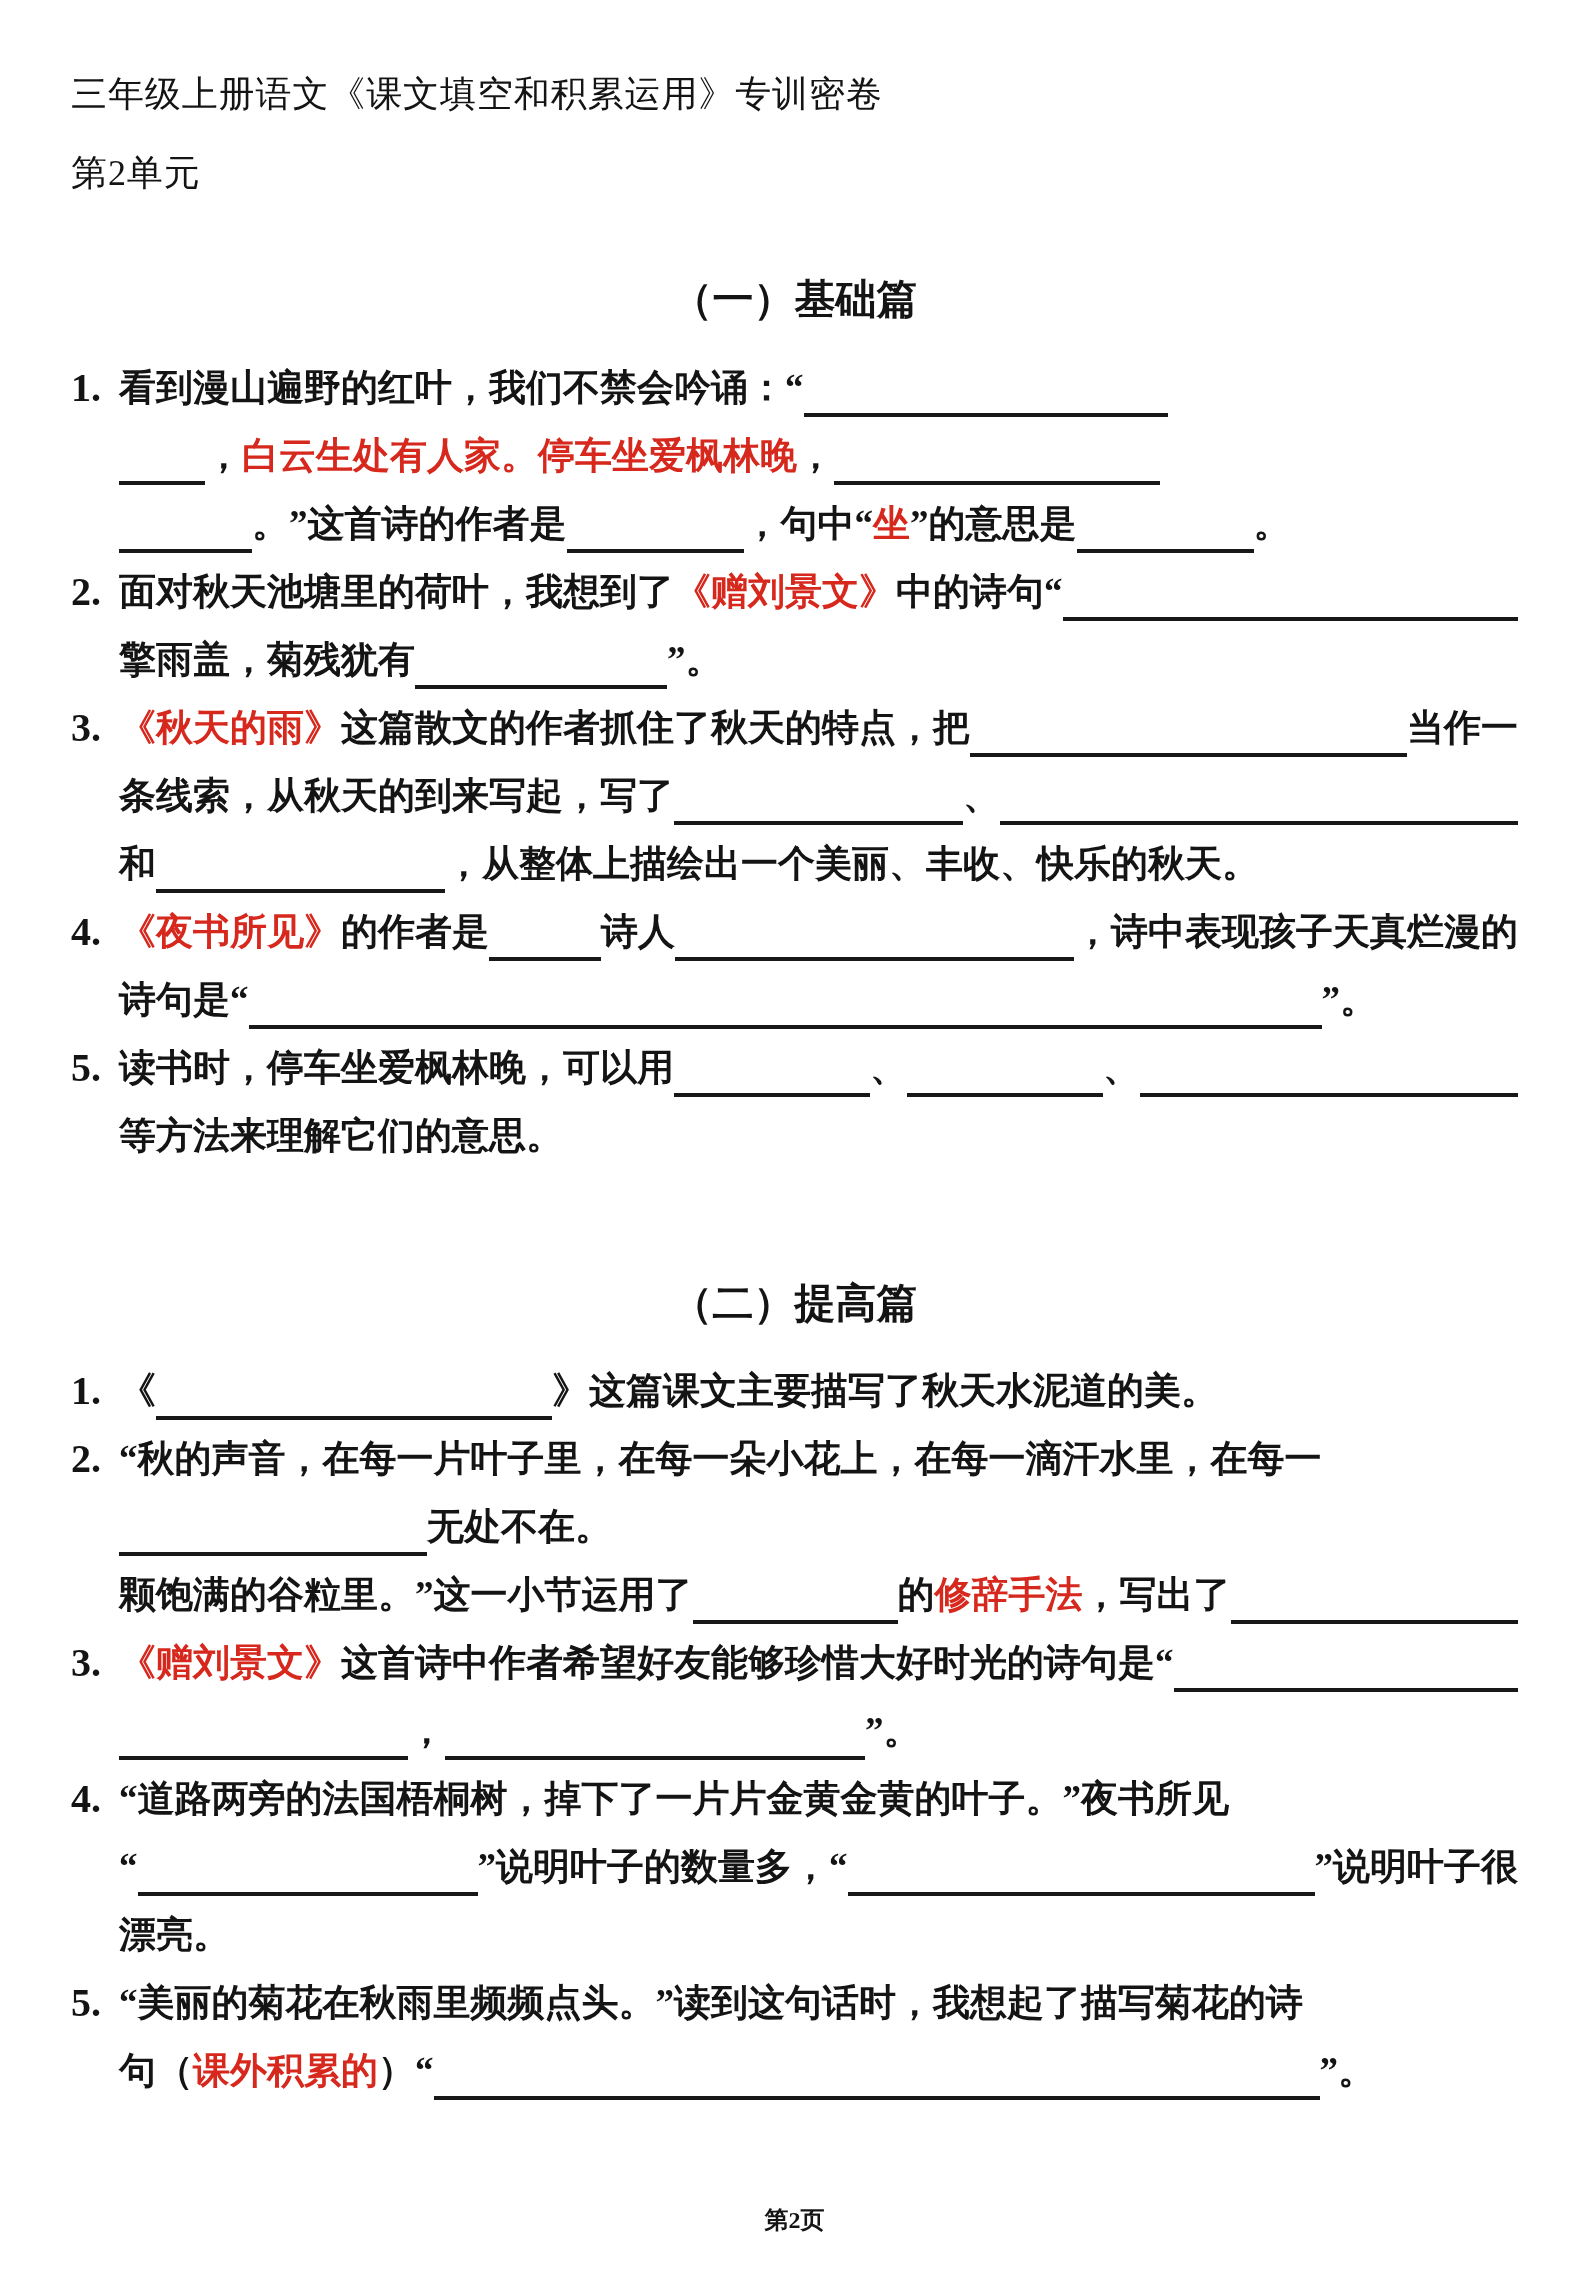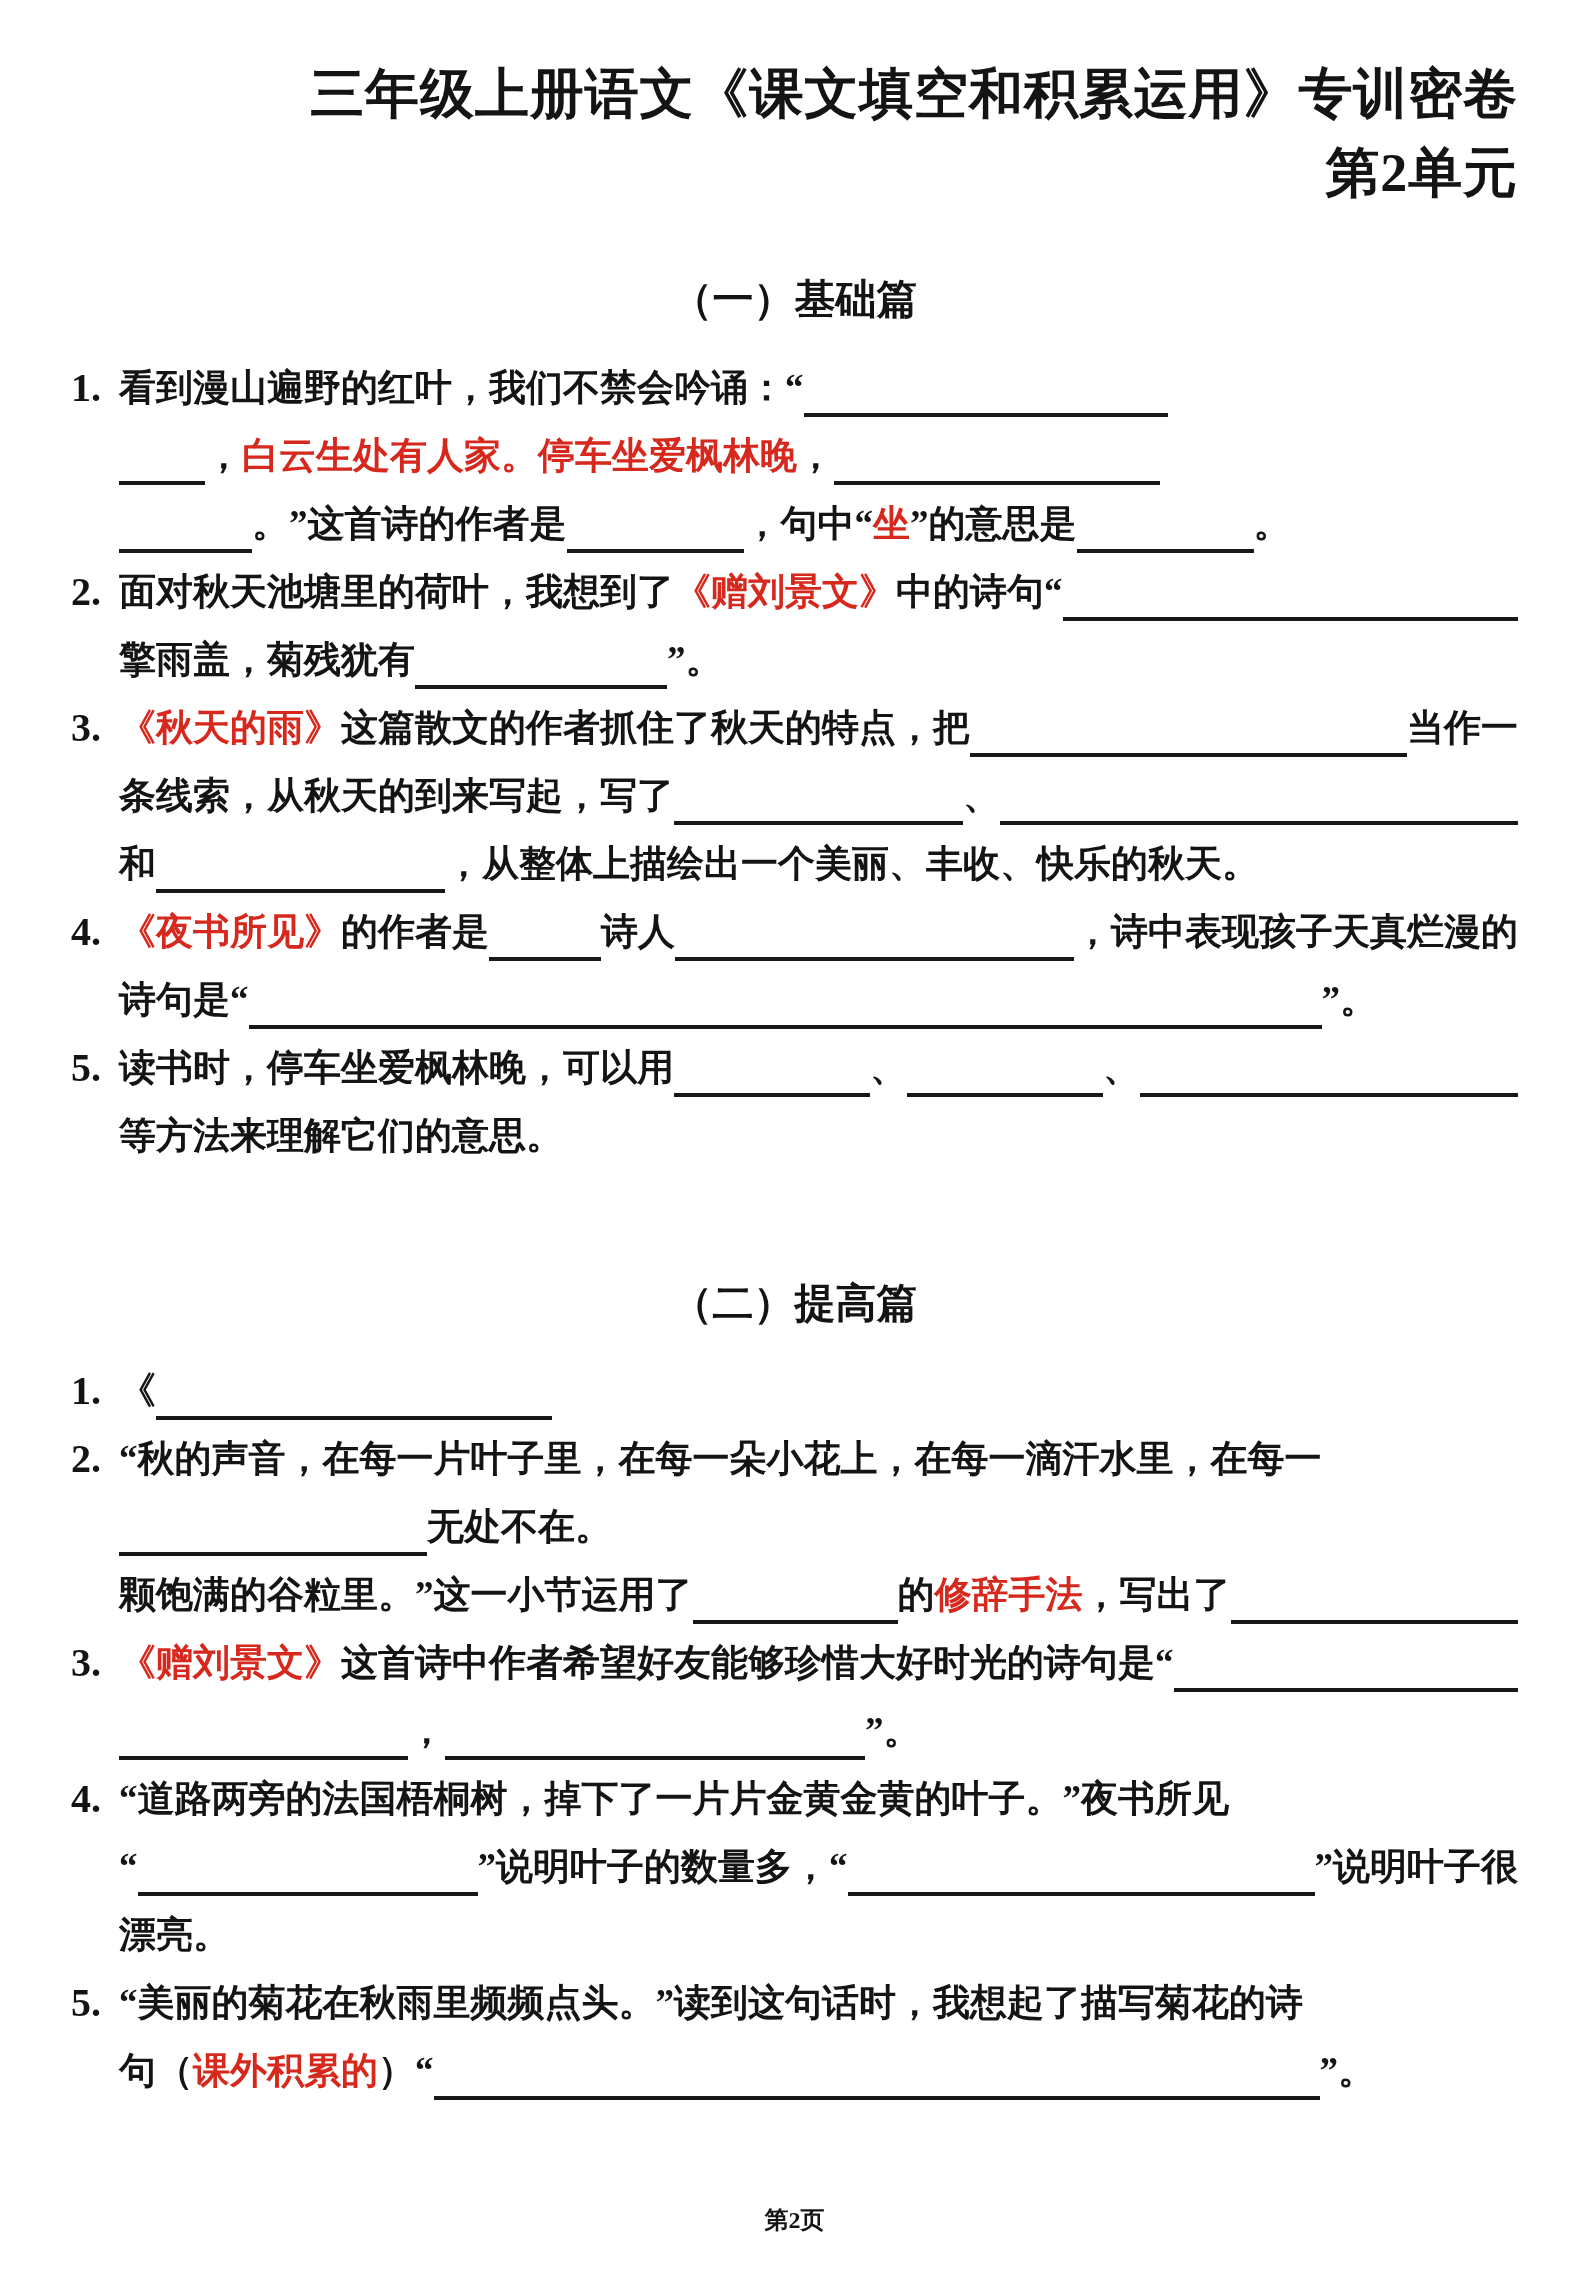--- a/index.html
+++ b/index.html
@@ -6,22 +6,22 @@
   html, body { background: #ffffff; }
   body {
     width: 1589px; height: 2295px;
     position: relative; overflow: hidden;
     color: #141414;
     font-family: "Liberation Serif", serif;
     font-weight: 600;
   }
   .page { padding: 55px 71px 0 71px; position: relative; }
   .title-line {
-    text-align: right; font-size: 54px; line-height: 79px;
-    font-weight: 700; letter-spacing: 0.9px;
+    text-align: left; font-size: 36px; line-height: 79px;
+    font-weight: 400; letter-spacing: 0.9px;
   }
   .sec-head {
     text-align: center; font-size: 41px; line-height: 68px;
     font-weight: 800; margin-top: 52px; margin-bottom: 20.5px;
   }
   .section.gap-large .sec-head { margin-top: 99px; }
   .question { display: flex; align-items: flex-start; }
   .qnum {
     flex: 0 0 48px; font-size: 40px; line-height: 68px;
     font-weight: 700; font-family: "Liberation Serif", serif;
@@ -89,21 +89,21 @@
             <div class="qline"><span class="t">读书时，停车坐爱枫林晚，可以用</span><span class="blank" style="width: 196px;"></span><span class="t">、</span><span class="blank" style="width: 196px;"></span><span class="t">、</span><span class="blank grow"></span></div>
             <div class="qline"><span class="t">等方法来理解它们的意思。</span></div>
           </div>
         </div>
       </div>
       <div class="section gap-large">
         <div class="sec-head">（二）提高篇</div>
         <div class="question">
           <div class="qnum">1.</div>
           <div class="qbody">
-            <div class="qline"><span class="t">《</span><span class="blank" style="width: 396px;"></span></div>
+            <div class="qline"><span class="t">《</span><span class="blank" style="width: 396px;"></span><span class="t">》这篇课文主要描写了秋天水泥道的美。</span></div>
           </div>
         </div>
         <div class="question">
           <div class="qnum">2.</div>
           <div class="qbody">
             <div class="qline"><span class="t">“秋的声音，在每一片叶子里，在每一朵小花上，在每一滴汗水里，在每一</span></div>
             <div class="qline"><span class="blank" style="width: 308px;"></span><span class="t">无处不在。</span></div>
             <div class="qline"><span class="t">颗饱满的谷粒里。”这一小节运用了</span><span class="blank" style="width: 205px;"></span><span class="t">的</span><span class="t red">修辞手法</span><span class="t">，写出了</span><span class="blank grow"></span></div>
           </div>
         </div>

